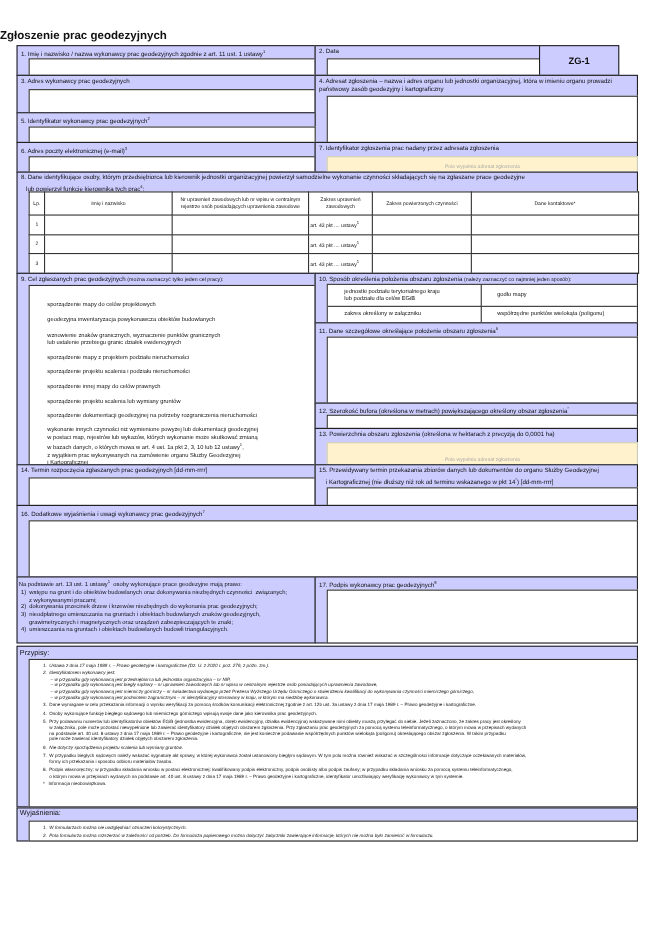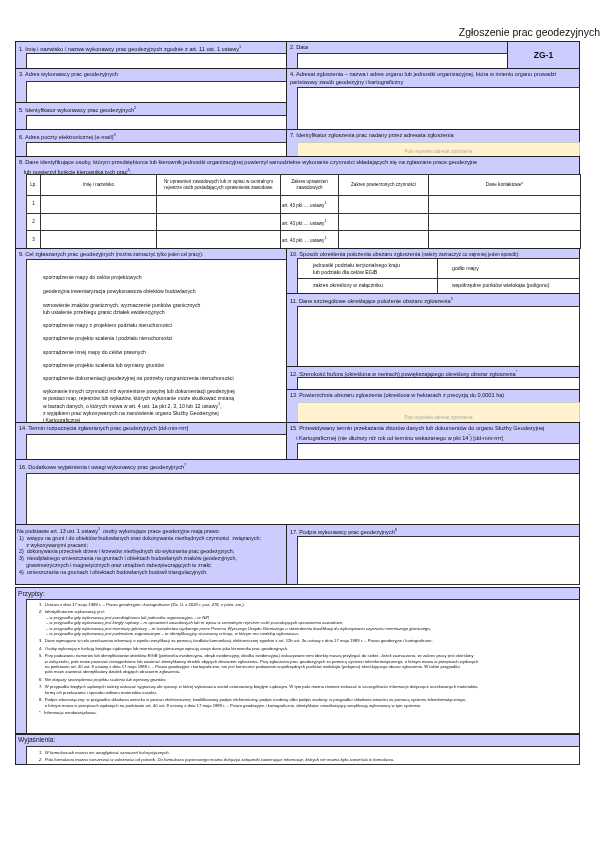--- a/index.html
+++ b/index.html
@@ -1,18 +1,18 @@
 <!DOCTYPE html>
 <html><head>
 <meta charset="utf-8">
 <style>
   * { box-sizing: border-box; margin: 0; padding: 0; }
   html, body { width: 600px; height: 849px; background: #ffffff; overflow: hidden; }
   body { font-family: "Liberation Sans", sans-serif; color: #111; position: relative; }
-  .title { position: absolute; left: 0; width: 600px; top: 26px; text-align: right; font-weight: normal; font-size: 10.5px; }
+  .title { position: absolute; left: 0; width: 600px; top: 26px; text-align: left; font-weight: bold; font-size: 10.5px; }
   .box { position: absolute; background: #ccccff; border: 1px solid #222; }
   .lbl { position: absolute; left: 3px; top: 2px; right: 3px; font-size: 5.6px; line-height: 7.6px; }
   .lbl sup { font-size: 3.8px; }
   .field { position: absolute; background: #fff; border: 1px solid #333; }
   .field.yellow { background: #fff2cc; }
   .ph { position: absolute; left: 0; right: 0; bottom: 2px; text-align: center; font-size: 4.6px; color: #aaa; }
   .zg { position: absolute; display: flex; align-items: center; justify-content: center; font-weight: bold; font-size: 8.5px; background: #ccccff; border: 1px solid #222; }
   table.t8 { position: absolute; border-collapse: collapse; background: #fff; font-size: 4.6px; }
   table.t8 td, table.t8 th { border: 1px solid #333; font-weight: normal; text-align: center; vertical-align: middle; padding: 0 1px; line-height: 6px; }
   table.t8 td.l { text-align: left; }
@@ -31,21 +31,21 @@
 
 <div class="box" style="left:15px;top:41px;width:272px;height:28px;">
   <div class="lbl"><span>1. Imię i nazwisko / nazwa wykonawcy prac geodezyjnych zgodnie z art. 11 ust. 1 ustawy</span><sup>1</sup></div>
   <div class="field" style="left:10px;top:11px;right:-1px;bottom:-1px;"></div>
 </div>
 
 <div class="box" style="left:286px;top:41px;width:222px;height:28px;">
   <div class="lbl">2. Data</div>
   <div class="field" style="left:10px;top:11px;right:-1px;bottom:-1px;"></div>
 </div>
-<div class="zg" style="left:507px;top:41px;width:73px;height:28px;">ZG-1</div>
+<div class="zg" style="left:490px;top:41px;width:73px;height:28px;">ZG-1</div>
 
 <div class="box" style="left:15px;top:68px;width:272px;height:35px;">
   <div class="lbl">3. Adres wykonawcy prac geodezyjnych</div>
   <div class="field" style="left:10px;top:12px;right:-1px;bottom:-1px;"></div>
 </div>
 
 <div class="box" style="left:286px;top:68px;width:294px;height:62px;">
   <div class="lbl">4. Adresat zgłoszenia – nazwa i adres organu lub jednostki organizacyjnej, która  w imieniu organu prowadzi państwowy zasób geodezyjny i kartograficzny</div>
   <div class="field" style="left:10px;top:18px;right:-1px;bottom:-1px;"></div>
 </div>

